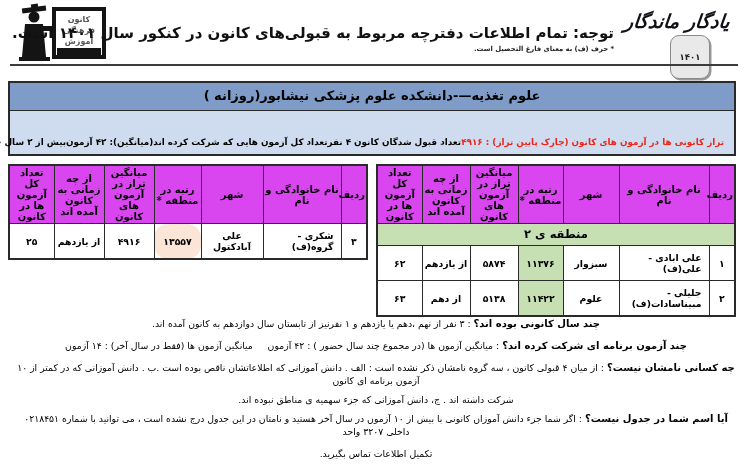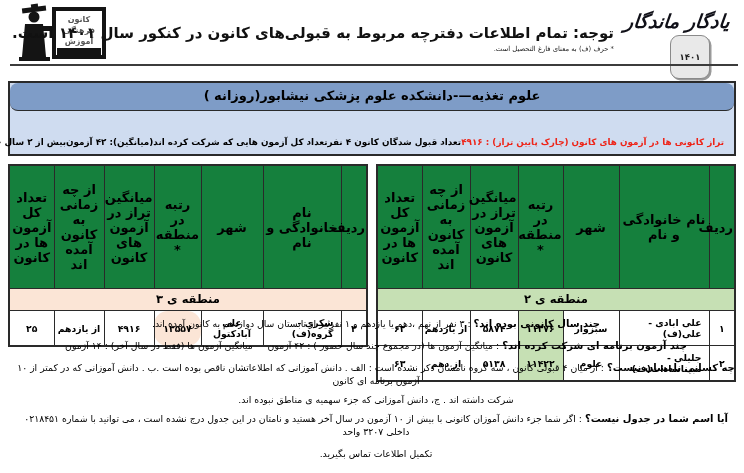--- a/index.html
+++ b/index.html
@@ -19,46 +19,46 @@
     font-size:19px; color:#101018; transform:skewX(-6deg); white-space:nowrap;
   }
   .brand-badge {
     display:inline-block; margin-top:3px; margin-left:26px;
     background:#e9e9e9; border:1px solid #8a8a8a; border-radius:9px;
     box-shadow:1.5px 1.5px 0 #9a9a9a;
     font-size:8.5px; font-weight:bold; padding:16px 9px; color:#222;
   }
   .hdr-note { position:absolute; right:130px; top:24px; text-align:right; }
   .hdr-note-main { font-weight:bold; font-size:15px; color:#111; }
-  .hdr-note-sub  { font-size:6.8px; color:#222; margin-top:3px; font-weight:normal; }
+  .hdr-note-sub  { font-size:6.8px; color:#222; margin-top:3px; font-weight:bold; }
 
   
   .major { position:absolute; top:81px; left:8px; right:8px; border:2px solid #2a2a2a; background:#cfdcf0; }
   .major-title {
     background:#7e9cc7; border-bottom:1.5px solid #2a2a2a;
-    text-align:center; font-weight:bold; font-size:13px; padding:5px 0 7px; color:#000;border-radius:8px;
+    text-align:center; font-weight:bold; font-size:13px; padding:5px 0 7px; color:#000;
   }
   .major-stats {
     display:flex; align-items:flex-end; height:43px;
     padding:0 10px 7px 10px; font-size:8.8px; font-weight:bold; color:#000;
   }
   .stat { white-space:nowrap; }
   .stat-taraz    { flex:0 0 34%; }
-  .stat-admitted { flex:0 0 19%; text-align:center; }
+  .stat-admitted { flex:0 0 19%; text-align:left; }
   .stat-total    { flex:0 0 26%; text-align:center; }
   .stat-presence { flex:1; text-align:left; }
 
   
   .tables { position:absolute; top:164px; right:8px; left:8px; display:flex; gap:8px; align-items:flex-start; }
   .tbl-wrap { flex:1; }
   table { width:100%; border-collapse:collapse; border:2px solid #2a2a2a; table-layout:fixed; background:#fff; }
   th, td { border:1px solid #2a2a2a; }
   thead th {
-    background:#15803d; font-size:13px; font-weight:bold;
-    height:47px; vertical-align:middle; text-align:center; padding:16px 1px; color:#000;
+    background:#d946ef; font-size:10px; font-weight:bold;
+    height:47px; vertical-align:middle; text-align:center; padding:1px 1px; color:#000;
   }
   .band td {
     text-align:center; font-weight:bold; font-size:11.5px; padding:3px 0 4px; color:#000;
   }
   .band-green td { background:#c6e0b4; }
   .band-peach td { background:#fbe5d6; }
   tbody .data td { font-size:9.3px; font-weight:bold; text-align:center; padding:6px 2px; color:#000; }
   tbody .data td.cell-name { text-align:right; padding-right:7px; }
   td.hl-green { background:#c6e0b4;margin-left:28px; }
   td.hl-peach { background:#fbe5d6;border-radius:14px; }
@@ -180,23 +180,20 @@
           <th>ردیف</th>
           <th>نام خانوادگی و نام</th>
           <th>شهر</th>
           <th>رتبه در منطقه *</th>
           <th>میانگین تراز در آزمون های کانون</th>
           <th>از چه زمانی به کانون آمده اند</th>
           <th>تعداد کل آزمون ها در کانون</th>
         </tr>
       </thead>
       <tbody>
-        <tr class="band band-peach">
-          <td colspan="7">منطقه ی ۳</td>
-        </tr>
         <tr class="data">
           <td>۳</td>
           <td class="cell-name">شکری - گروه(ف)</td>
           <td>علی آبادکتول</td>
           <td class="hl-peach">۱۳۵۵۷</td>
           <td>۴۹۱۶</td>
           <td>از یازدهم</td>
           <td>۲۵</td>
         </tr>
       </tbody>

